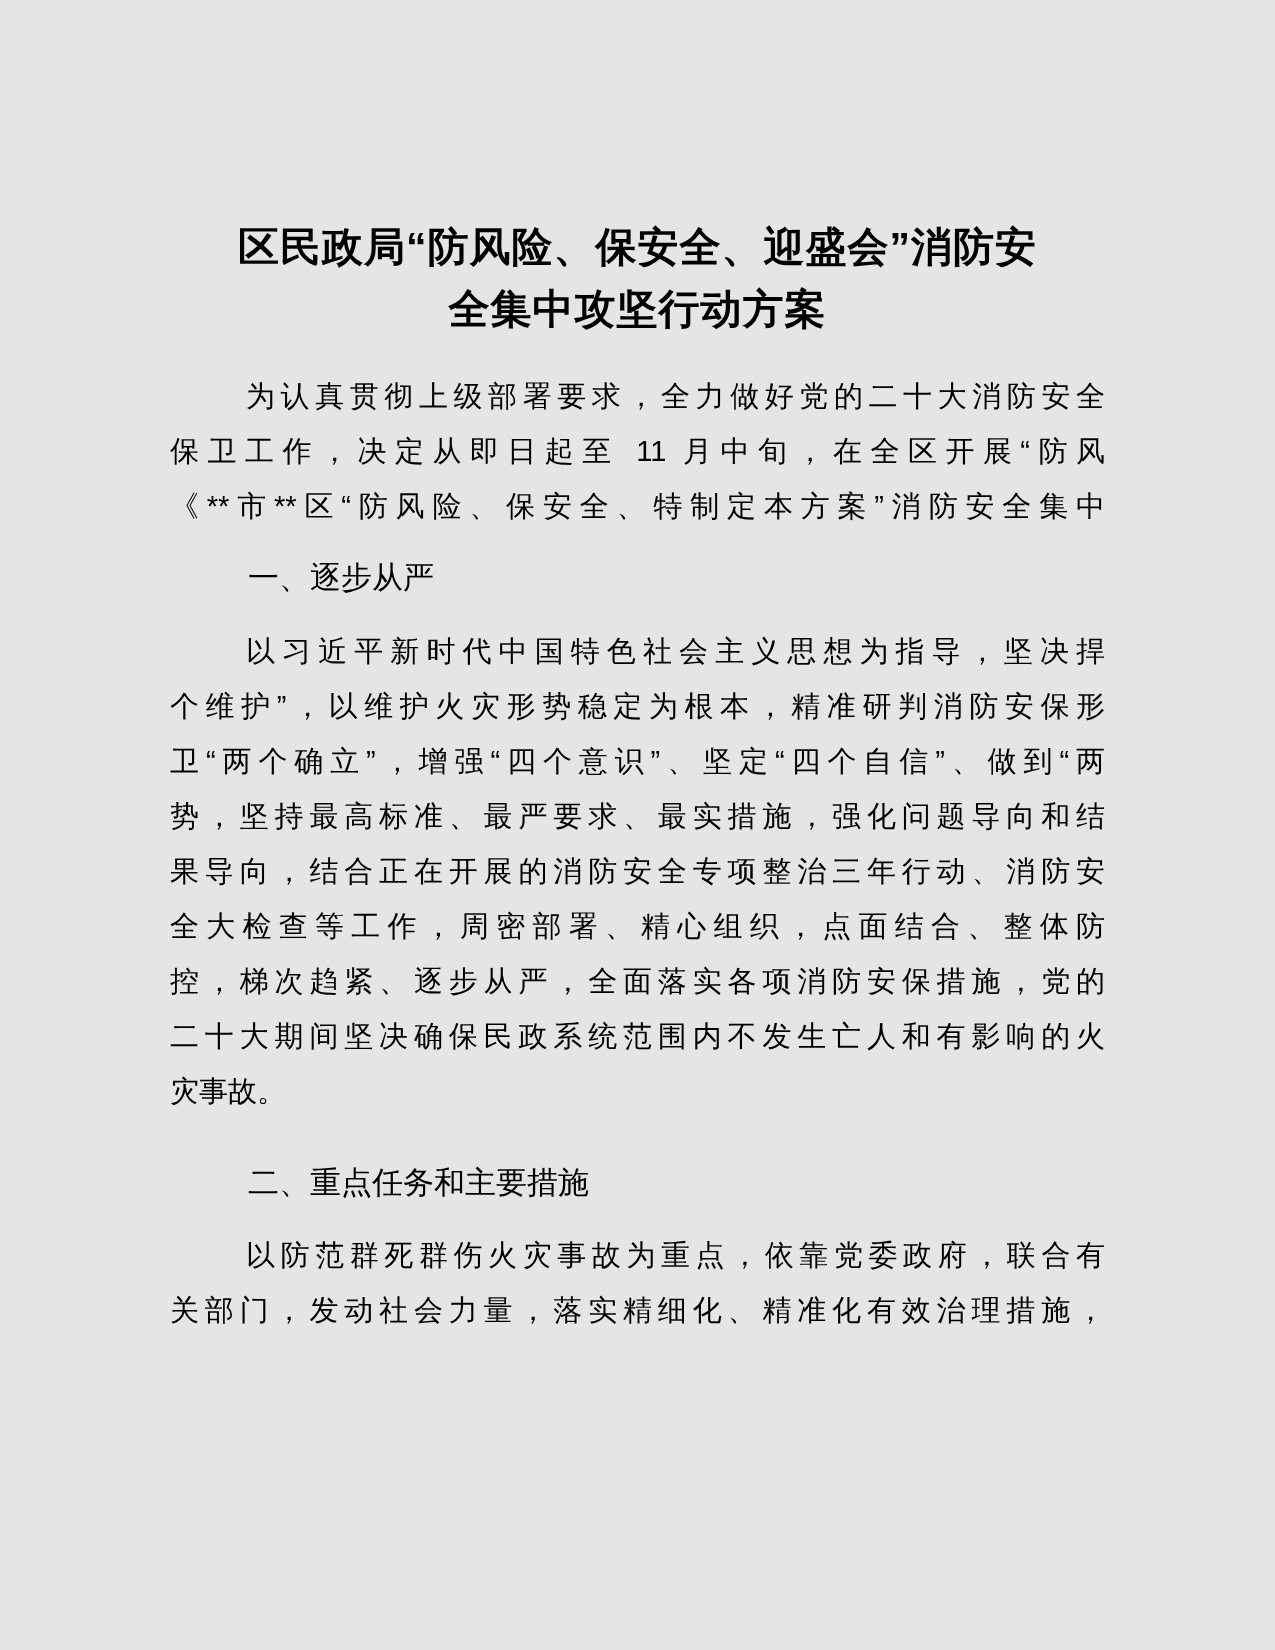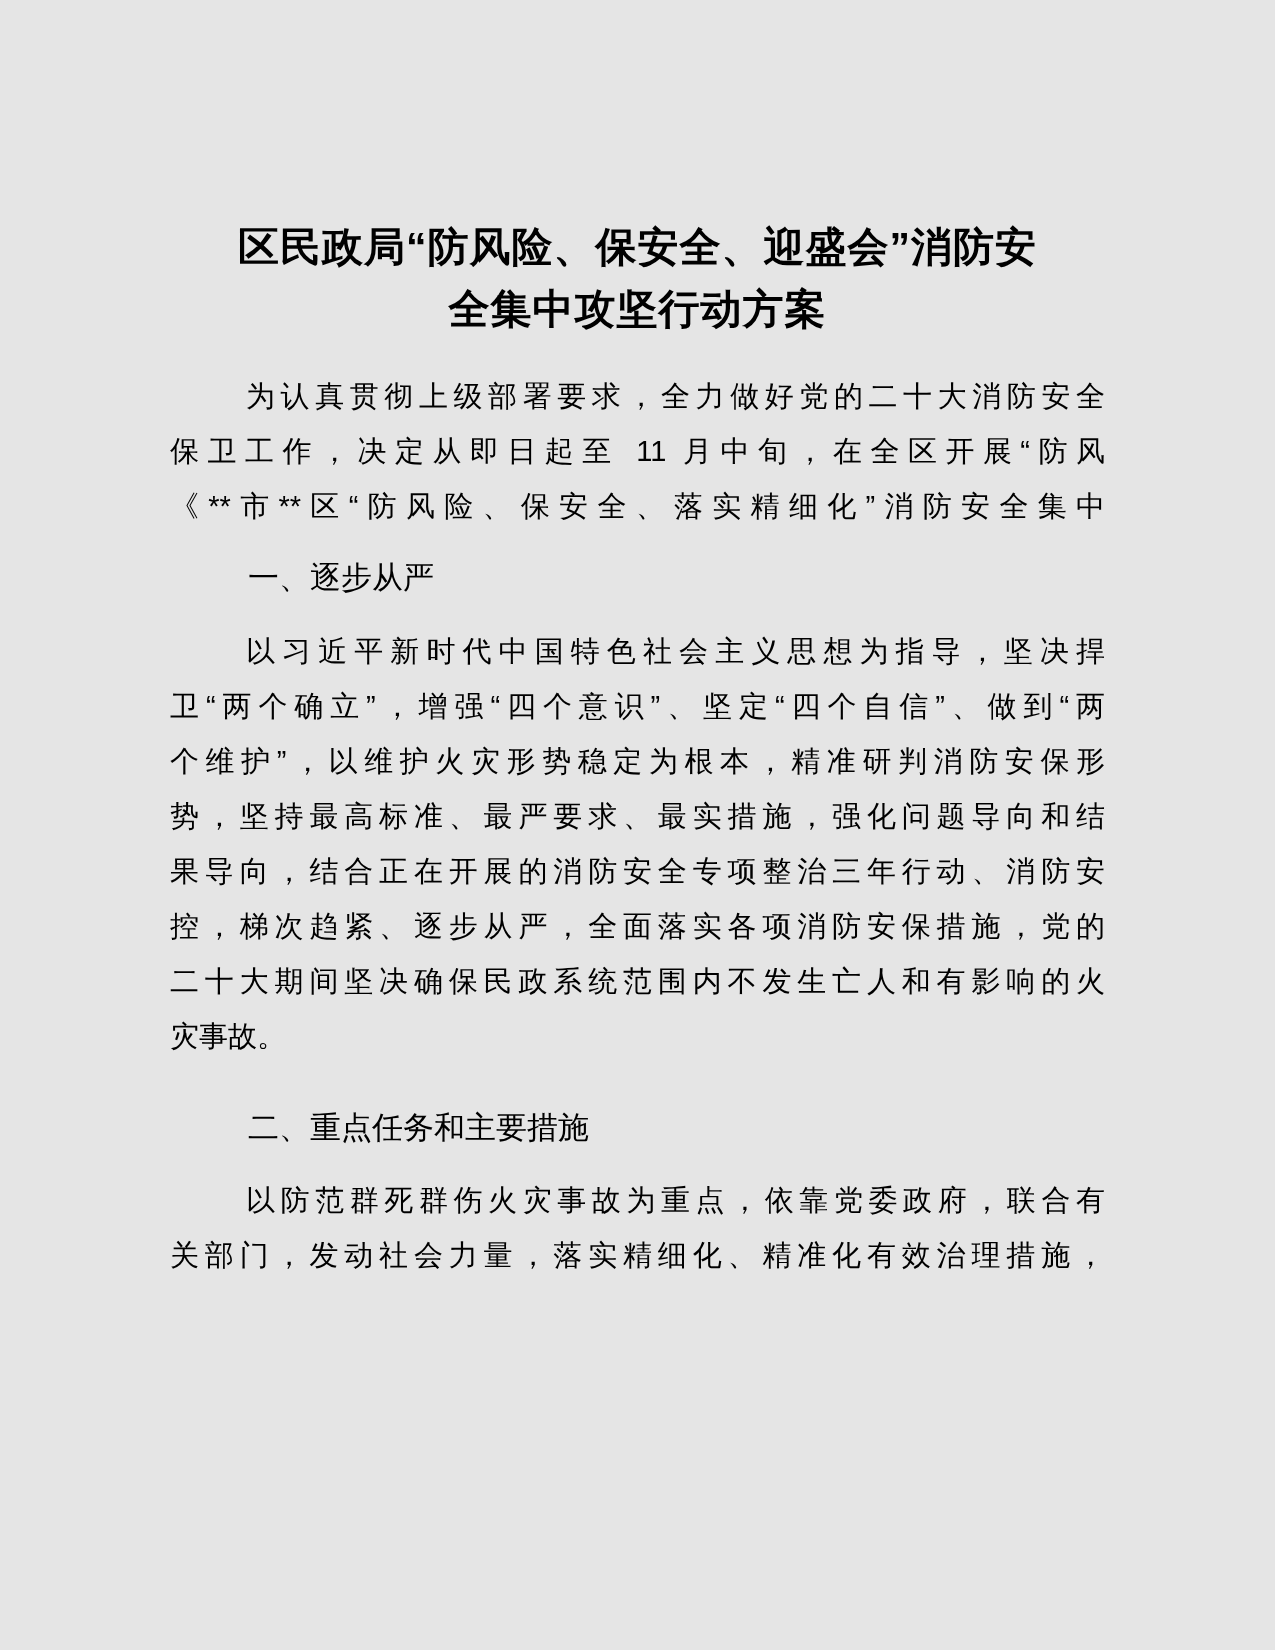--- a/index.html
+++ b/index.html
@@ -56,31 +56,32 @@
   <div class="content">
 
     <div class="doc-title">
       <div>区民政局“防风险、保安全、迎盛会”消防安</div>
       <div>全集中攻坚行动方案</div>
     </div>
 
     <div class="para para-intro">
       <div class="line para-first">为认真贯彻上级部署要求，全力做好党的二十大消防安全</div>
       <div class="line">保卫工作，决定从即日起至 11 月中旬，在全区开展“防风</div>
-      <div class="line">《**市**区“防风险、保安全、落实精细化”消防安全集中</div>
+      <div class="line">《**市**区“防风险、保安全、特制定本方案”消防安全集中</div>
     </div>
 
     <div class="heading heading-1">一、逐步从严</div>
 
     <div class="para">
       <div class="line para-first">以习近平新时代中国特色社会主义思想为指导，坚决捍</div>
+      <div class="line">个维护”，以维护火灾形势稳定为根本，精准研判消防安保形</div>
       <div class="line">卫“两个确立”，增强“四个意识”、坚定“四个自信”、做到“两</div>
-      <div class="line">个维护”，以维护火灾形势稳定为根本，精准研判消防安保形</div>
       <div class="line">势，坚持最高标准、最严要求、最实措施，强化问题导向和结</div>
       <div class="line">果导向，结合正在开展的消防安全专项整治三年行动、消防安</div>
+      <div class="line">全大检查等工作，周密部署、精心组织，点面结合、整体防</div>
       <div class="line">控，梯次趋紧、逐步从严，全面落实各项消防安保措施，党的</div>
       <div class="line">二十大期间坚决确保民政系统范围内不发生亡人和有影响的火</div>
       <div class="line para-end">灾事故。</div>
     </div>
 
     <div class="heading heading-2">二、重点任务和主要措施</div>
 
     <div class="para">
       <div class="line para-first">以防范群死群伤火灾事故为重点，依靠党委政府，联合有</div>
       <div class="line">关部门，发动社会力量，落实精细化、精准化有效治理措施，</div>

